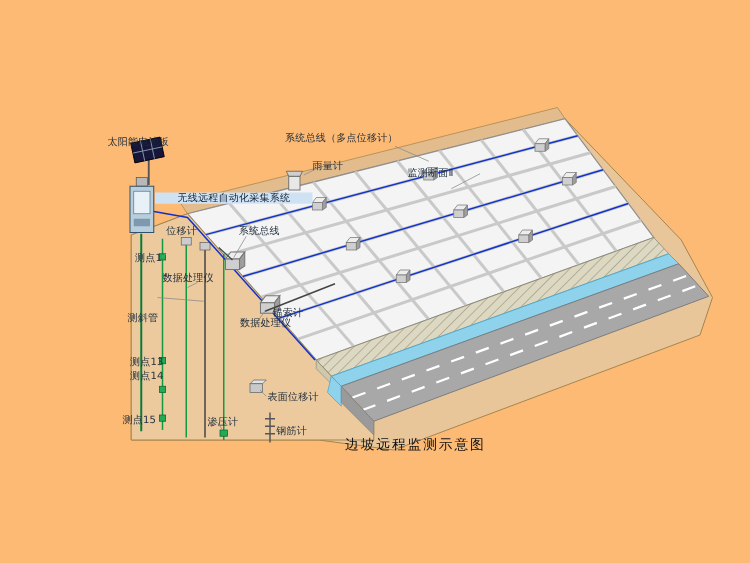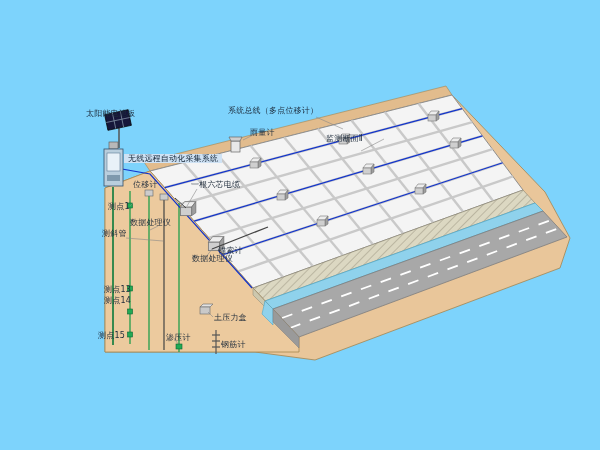--- a/index.html
+++ b/index.html
@@ -1,25 +1,25 @@
 <!DOCTYPE html>
 <html><head>
 <meta charset="utf-8">
 <style>
   html,body{margin:0;padding:0;background:#ffffff;}
   .stage{
-    position:relative;width:600px;height:450px;background:#7dd3fc;overflow:hidden;
+    position:relative;width:600px;height:450px;background:#fdba74;overflow:hidden;
     font-family:"DejaVu Sans",sans-serif;
   }
   .stage svg{position:absolute;left:0;top:0;}
   .lbl{
     position:absolute;font-size:8px;line-height:1.15;color:#1c2a3a;
     white-space:nowrap;letter-spacing:0.2px;
   }
-  .lbl.hl{background:#cfe2f4;color:#123;padding:0 4px;}
+  .lbl.hl{background:#cfe2f4;color:#123;padding:0 18px;}
   .caption{
     position:absolute;font-size:11px;color:#111;letter-spacing:1.5px;white-space:nowrap;
   }
 </style>
 </head>
 <body>
 
 <div class="stage">
 
   <svg width="600" height="450" viewBox="0 0 600 450">
@@ -157,27 +157,28 @@
       <line x1="174" y1="338" x2="178" y2="344"></line>
       <line x1="213" y1="317" x2="208" y2="312"></line>
     </g>
   </svg>
 
   <div class="lbl" style="left:86px;top:109px">太阳能电池板</div>
   <div class="lbl" style="left:228px;top:106px">系统总线（多点位移计）</div>
   <div class="lbl" style="left:250px;top:128px">雨量计</div>
   <div class="lbl" style="left:326px;top:134px">监测断面Ⅱ</div>
   <div class="lbl hl" style="left:124px;top:154px">无线远程自动化采集系统</div>
-  <div class="lbl" style="left:191px;top:180px">一根六芯电缆</div>
+  <div class="lbl" style="left:191px;top:180px">系统总线</div>
   <div class="lbl" style="left:133px;top:180px">位移计</div>
   <div class="lbl" style="left:108px;top:202px">测点1</div>
   <div class="lbl" style="left:130px;top:218px">数据处理仪</div>
-  <div class="lbl" style="left:102px;top:229px">测斜管</div>
+  <div class="lbl" style="left:102px;top:250px">测斜管</div>
   <div class="lbl" style="left:192px;top:254px">数据处理仪</div>
   <div class="lbl" style="left:218px;top:246px">锚索计</div>
   <div class="lbl" style="left:104px;top:285px">测点13</div>
   <div class="lbl" style="left:104px;top:296px">测点14</div>
   <div class="lbl" style="left:98px;top:331px">测点15</div>
   <div class="lbl" style="left:166px;top:333px">渗压计</div>
-  <div class="lbl" style="left:214px;top:313px">土压力盒</div>
+  <div class="lbl" style="left:214px;top:313px">表面位移计</div>
   <div class="lbl" style="left:221px;top:340px">钢筋计</div>
 
+  <div class="caption" style="left:276px;top:348px">边坡远程监测示意图</div>
 </div>
 
 </body></html>

